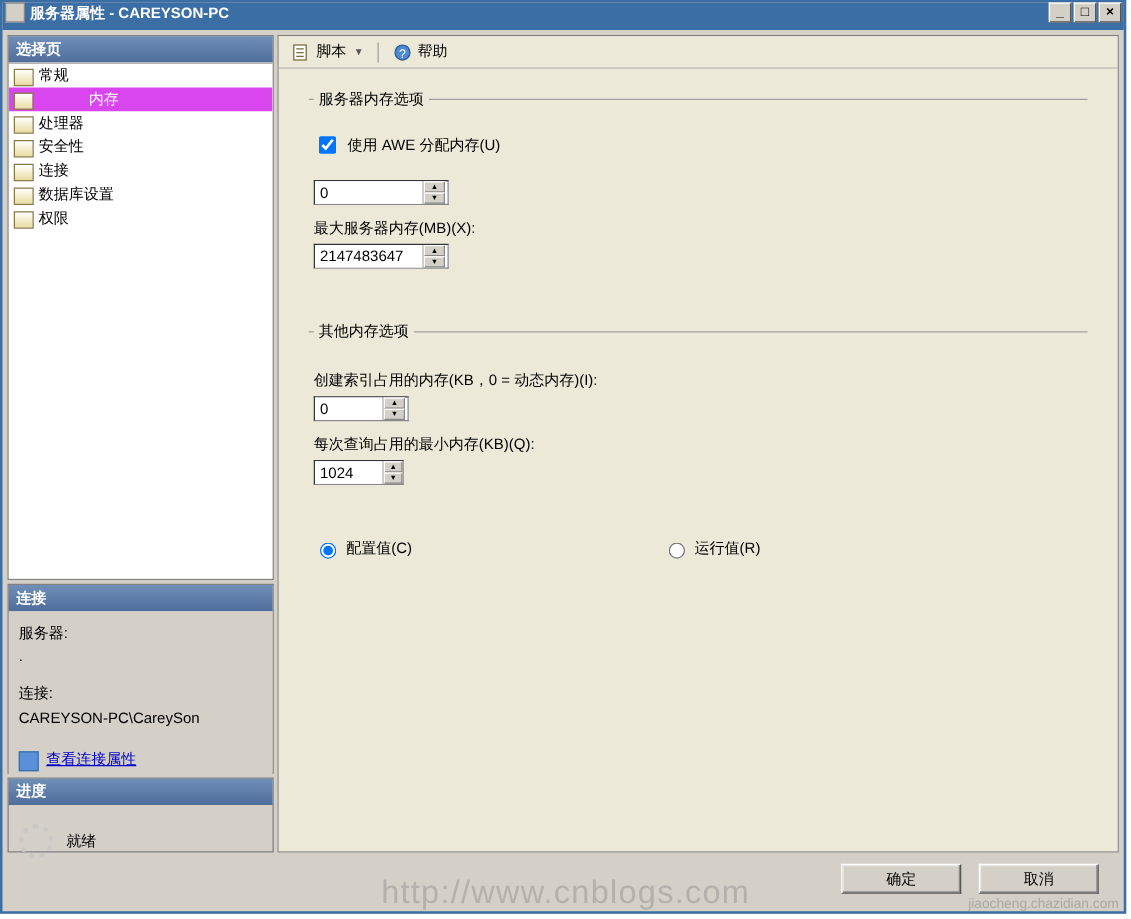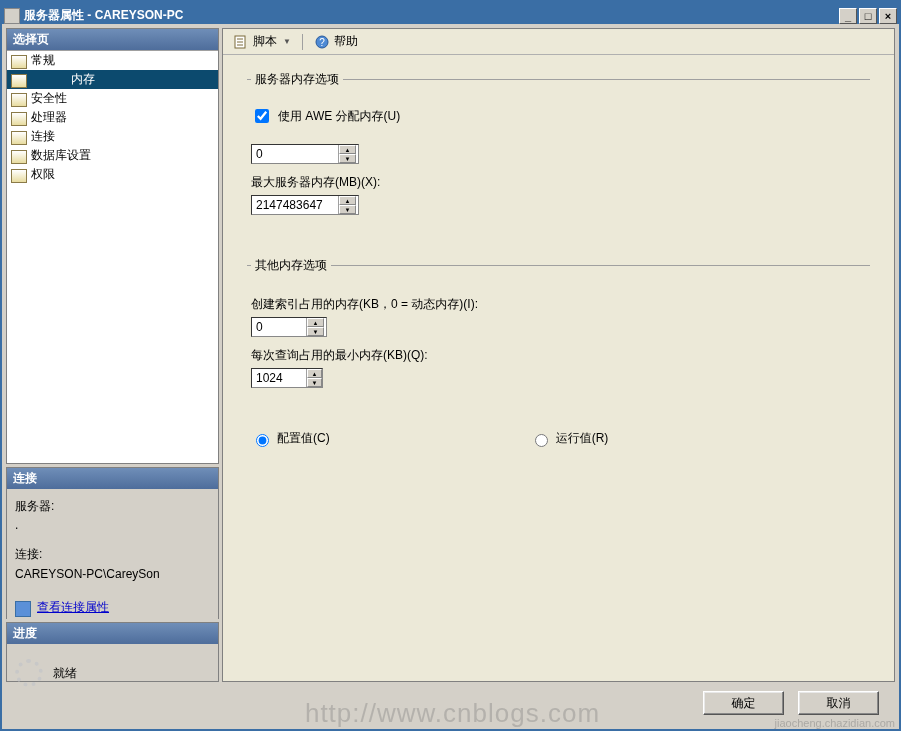--- a/index.html
+++ b/index.html
@@ -17,21 +17,21 @@
   width: 901px;
   height: 731px;
   display: flex;
   flex-direction: column;
   background: #d4d0c8;
 }
 .titlebar {
   background: #3a6ea5;
   color: #fff;
   display: flex;
-  align-items: flex-end;
+  align-items: flex-start;
   height: 22px;
   padding: 0 2px;
   font-weight: bold;
   font-size: 12px;
 }
 .titlebar .icon { width: 16px; height: 16px; background: #d4d0c8; margin-right: 4px; display: inline-block; border: 1px solid #888; }
 .titlebar .spacer { flex: 1; }
 .titlebtn {
   width: 18px; height: 16px; background: #d4d0c8; border: 1px solid #fff;
   border-right-color:#555; border-bottom-color:#555;
@@ -51,21 +51,21 @@
 .panel-hdr {
   background: linear-gradient(#6f8eb8,#4e6d9b);
   color: #fff; font-weight: bold;
   padding: 2px 6px; font-size: 12px;
 }
 .page-list { flex:1; background: #fff; border-top: 1px solid #a0a0a0; overflow:auto; }
 .page-item {
   display: flex; align-items: center; gap: 4px;
   padding: 1px 4px; cursor: pointer;
 }
-.page-item.selected { background: #0c4a6e; color:#fff;gap:44px; }
+.page-item.selected { background: #d946ef; color:#fff;gap:44px; }
 .pg-icon {
   width: 16px; height: 14px; position: relative;
 }
 .pg-icon::before {
   content:""; position:absolute; left:0; top:1px; width:14px; height:12px;
   background: linear-gradient(#fff,#e8dca0); border:1px solid #8a7a48;
 }
 .conn-body { padding: 6px 8px; background:#d4d0c8; flex:1; font-size:12px; line-height:1.6; }
 .conn-label { color:#000; margin-top:2px; }
 .link-row { display:flex; align-items:flex-end; gap:6px; margin-top:14px; }
@@ -94,21 +94,21 @@
 .num-wrap {
   display:inline-flex; align-items:stretch; border:1px inset #888; background:#fff; height:20px; width:108px;
 }
 .num-wrap input { border:none; outline:none; width:86px; padding:0 4px; font-size:12px; font-family:inherit; }
 .spin { width:18px; display:flex; flex-direction:column; border-left:1px solid #a0a0a0; }
 .spin-btn { flex:1; background:#d4d0c8; border:1px solid #fff; border-right-color:#888; border-bottom-color:#888; font-size:6px; display:flex; align-items:center; justify-content:center; cursor:pointer; }
 .radio-row { display:flex; gap:200px; margin:8px 0 4px 4px; align-items:center; }
 .radio-item { display:flex; align-items:center; gap:5px; }
 .btn-row { display:flex; justify-content:flex-end; gap:14px; padding:6px 16px 10px 0; }
 .win-btn {
-  width:81px; height:24px; background:#d4d0c8;
+  width:96px; height:24px; background:#d4d0c8;
   border:1px solid #fff; border-right-color:#555; border-bottom-color:#555;
   box-shadow: inset -1px -1px 0 #888, inset 1px 1px 0 #e8e8e8;
   cursor:pointer; font-size:12px; font-family:inherit;
 }
 .watermark {
   position:absolute; bottom:6px; left:0; right:0;
   text-align:center; font-size:26px; color:rgba(120,120,120,0.35);
   font-family: Arial; letter-spacing:1px; pointer-events:none;
 }
 .watermark2 {
@@ -140,25 +140,25 @@
               <div class="page-item">
                 <span class="pg-icon"></span>
                 <span>常规</span>
               </div>
               <div class="page-item selected">
                 <span class="pg-icon"></span>
                 <span>内存</span>
               </div>
               <div class="page-item">
                 <span class="pg-icon"></span>
+                <span>处理器</span>
+              </div>
+              <div class="page-item">
+                <span class="pg-icon"></span>
                 <span>安全性</span>
-              </div>
-              <div class="page-item">
-                <span class="pg-icon"></span>
-                <span>处理器</span>
               </div>
               <div class="page-item">
                 <span class="pg-icon"></span>
                 <span>连接</span>
               </div>
               <div class="page-item">
                 <span class="pg-icon"></span>
                 <span>数据库设置</span>
               </div>
               <div class="page-item">

